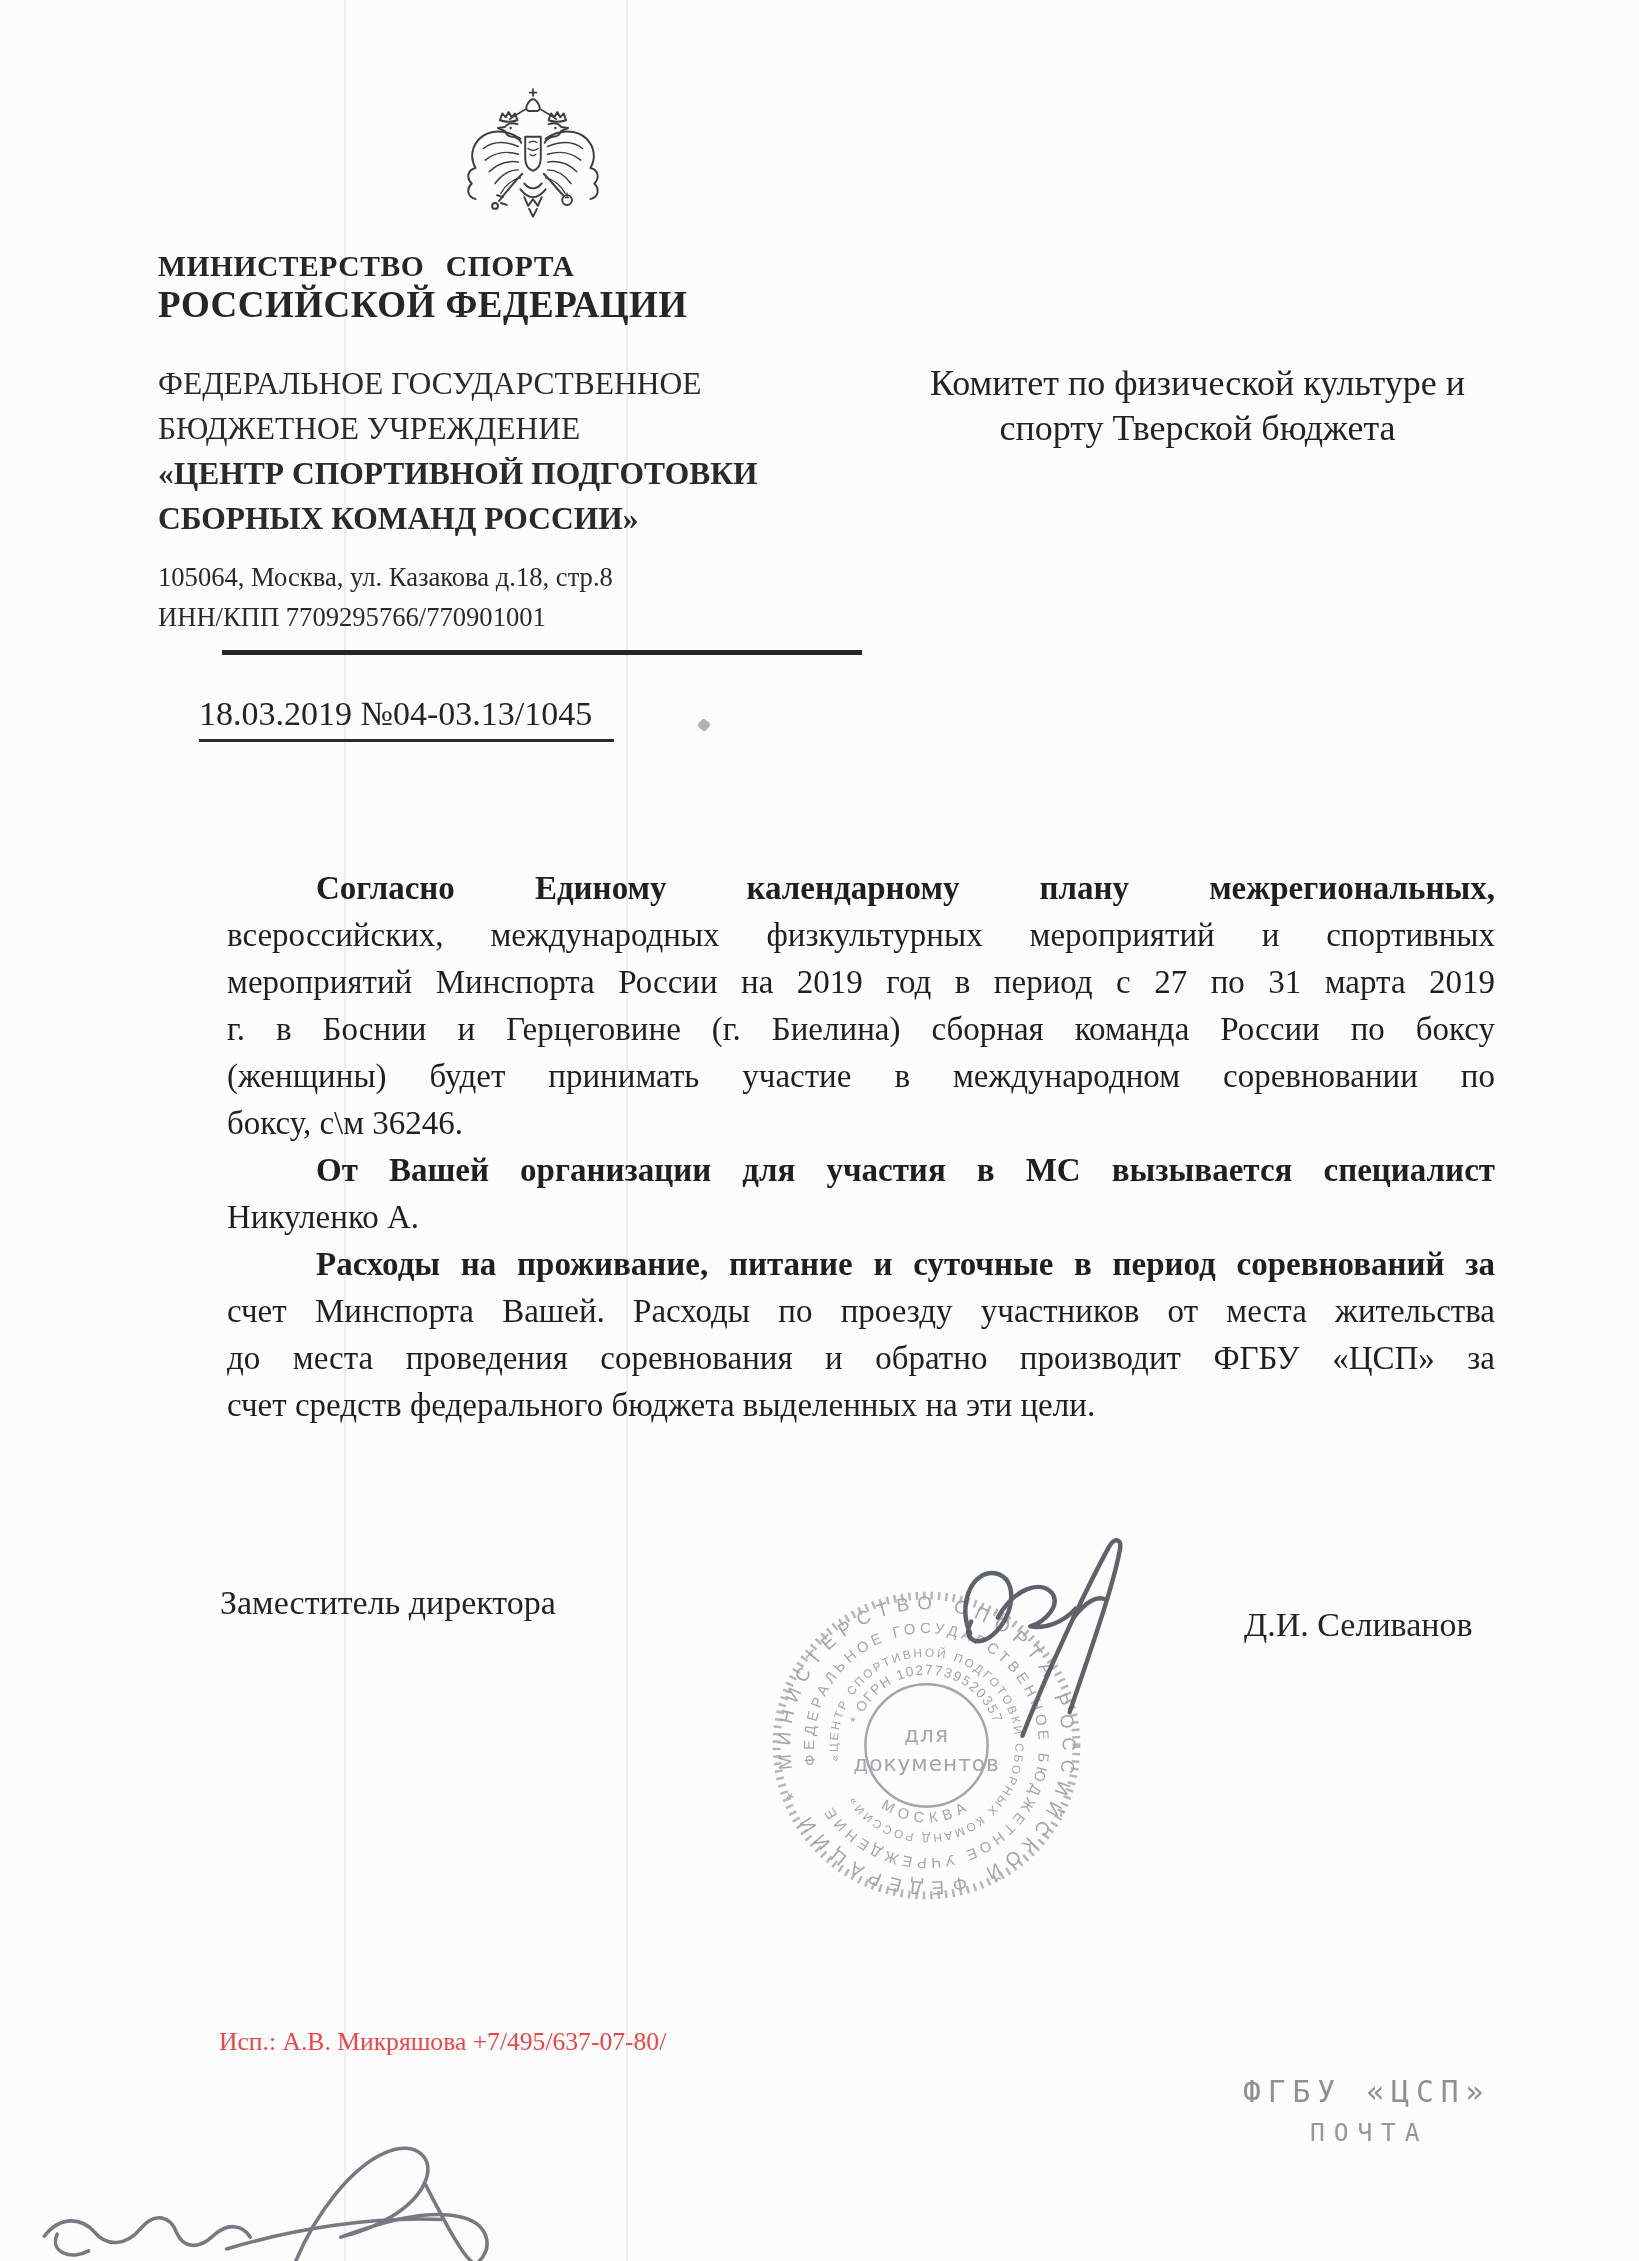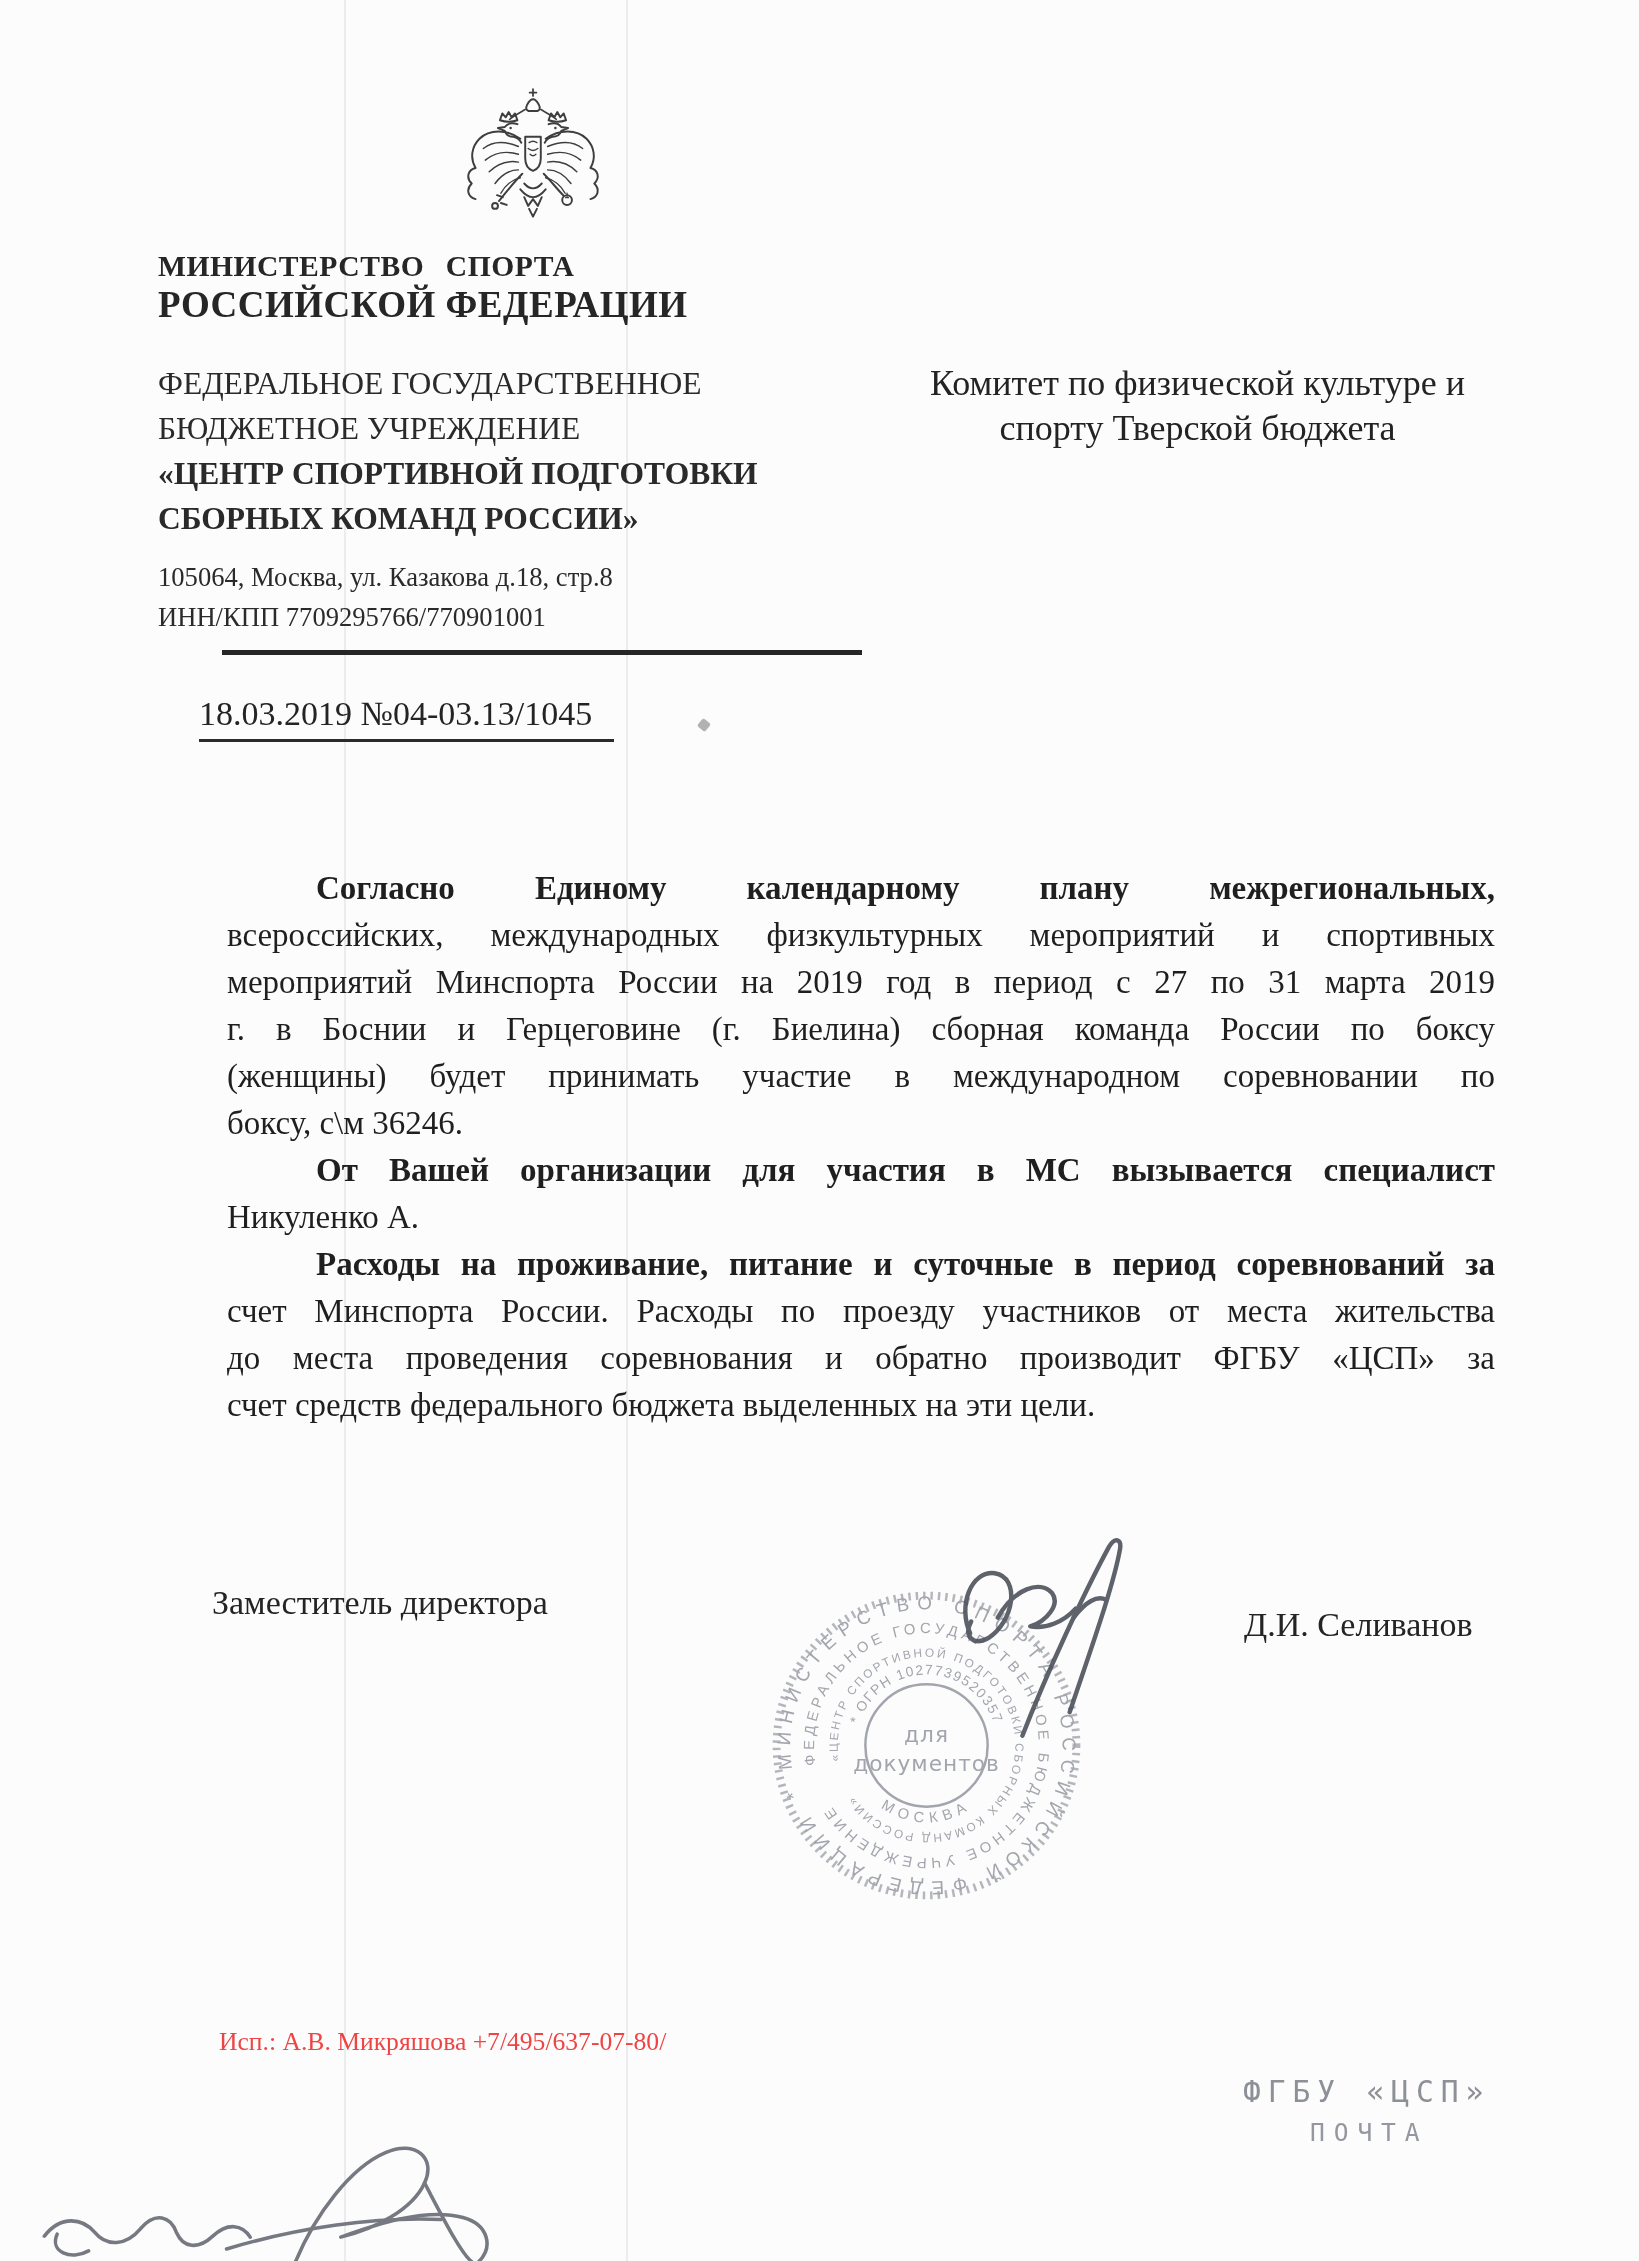--- a/index.html
+++ b/index.html
@@ -31,21 +31,21 @@
   .speck{position:absolute;left:699px;top:720px;width:9.9px;height:9.9px;background:#9a9a9a;
     border-radius:2px;transform:rotate(40deg);opacity:.75;}
 
   
   .body-text{position:absolute;left:227px;top:865px;width:1268px;font-size:33px;color:#1f1f1f;}
   .body-line{height:47px;line-height:47px;text-align:justify;text-align-last:justify;white-space:nowrap;}
   .body-line.last{text-align-last:left;}
   .body-line.indent{text-indent:89px;font-weight:bold;}
 
   
-  .sig-title{position:absolute;left:212px;top:1584px;font-size:34px;color:#242424;}
+  .sig-title{position:absolute;left:220px;top:1584px;font-size:34px;color:#242424;}
   .sig-name{position:absolute;left:1244px;top:1606px;font-size:34px;color:#242424;}
 
   
   .stamp{position:absolute;left:747px;top:1566px;width:359px;height:359px;filter:blur(0.4px);}
   .stamp text{font-family:"Liberation Sans", sans-serif;fill:#8e929b;}
   .stamp .ring1{font-size:19px;letter-spacing:8px;}
   .stamp .ring2{font-size:15px;letter-spacing:4px;}
   .stamp .ring3{font-size:12px;letter-spacing:2.5px;}
   .stamp .ring4{font-size:14px;letter-spacing:1.5px;}
   .stamp .city{font-size:15px;letter-spacing:6px;}
@@ -121,21 +121,21 @@
   <div class="body-text">
       <div class="body-line indent">Согласно Единому календарному плану межрегиональных,</div>
       <div class="body-line">всероссийских, международных физкультурных мероприятий и спортивных</div>
       <div class="body-line">мероприятий Минспорта России на 2019 год в период с 27 по 31 марта 2019</div>
       <div class="body-line">г. в Боснии и Герцеговине (г. Биелина) сборная команда России по боксу</div>
       <div class="body-line">(женщины) будет принимать участие в международном соревновании по</div>
       <div class="body-line last">боксу, с\м 36246.</div>
       <div class="body-line indent">От Вашей организации для участия в МС вызывается специалист</div>
       <div class="body-line last">Никуленко А.</div>
       <div class="body-line indent">Расходы на проживание, питание и суточные в период соревнований за</div>
-      <div class="body-line">счет Минспорта России. Расходы по проезду участников от места жительства</div>
+      <div class="body-line">счет Минспорта Вашей. Расходы по проезду участников от места жительства</div>
       <div class="body-line">до места проведения соревнования и обратно производит ФГБУ «ЦСП» за</div>
       <div class="body-line last">счет средств федерального бюджета выделенных на эти цели.</div>
     </div>
 
   <div class="sig-title">Заместитель директора</div>
   <div class="sig-name">Д.И. Селиванов</div>
 
   <svg class="stamp" viewBox="0 0 364 364" aria-hidden="true">
     <defs>
       <path id="ring1p" d="M 44 182 a 138 138 0 1 1 276 0 a 138 138 0 1 1 -276 0"></path>

